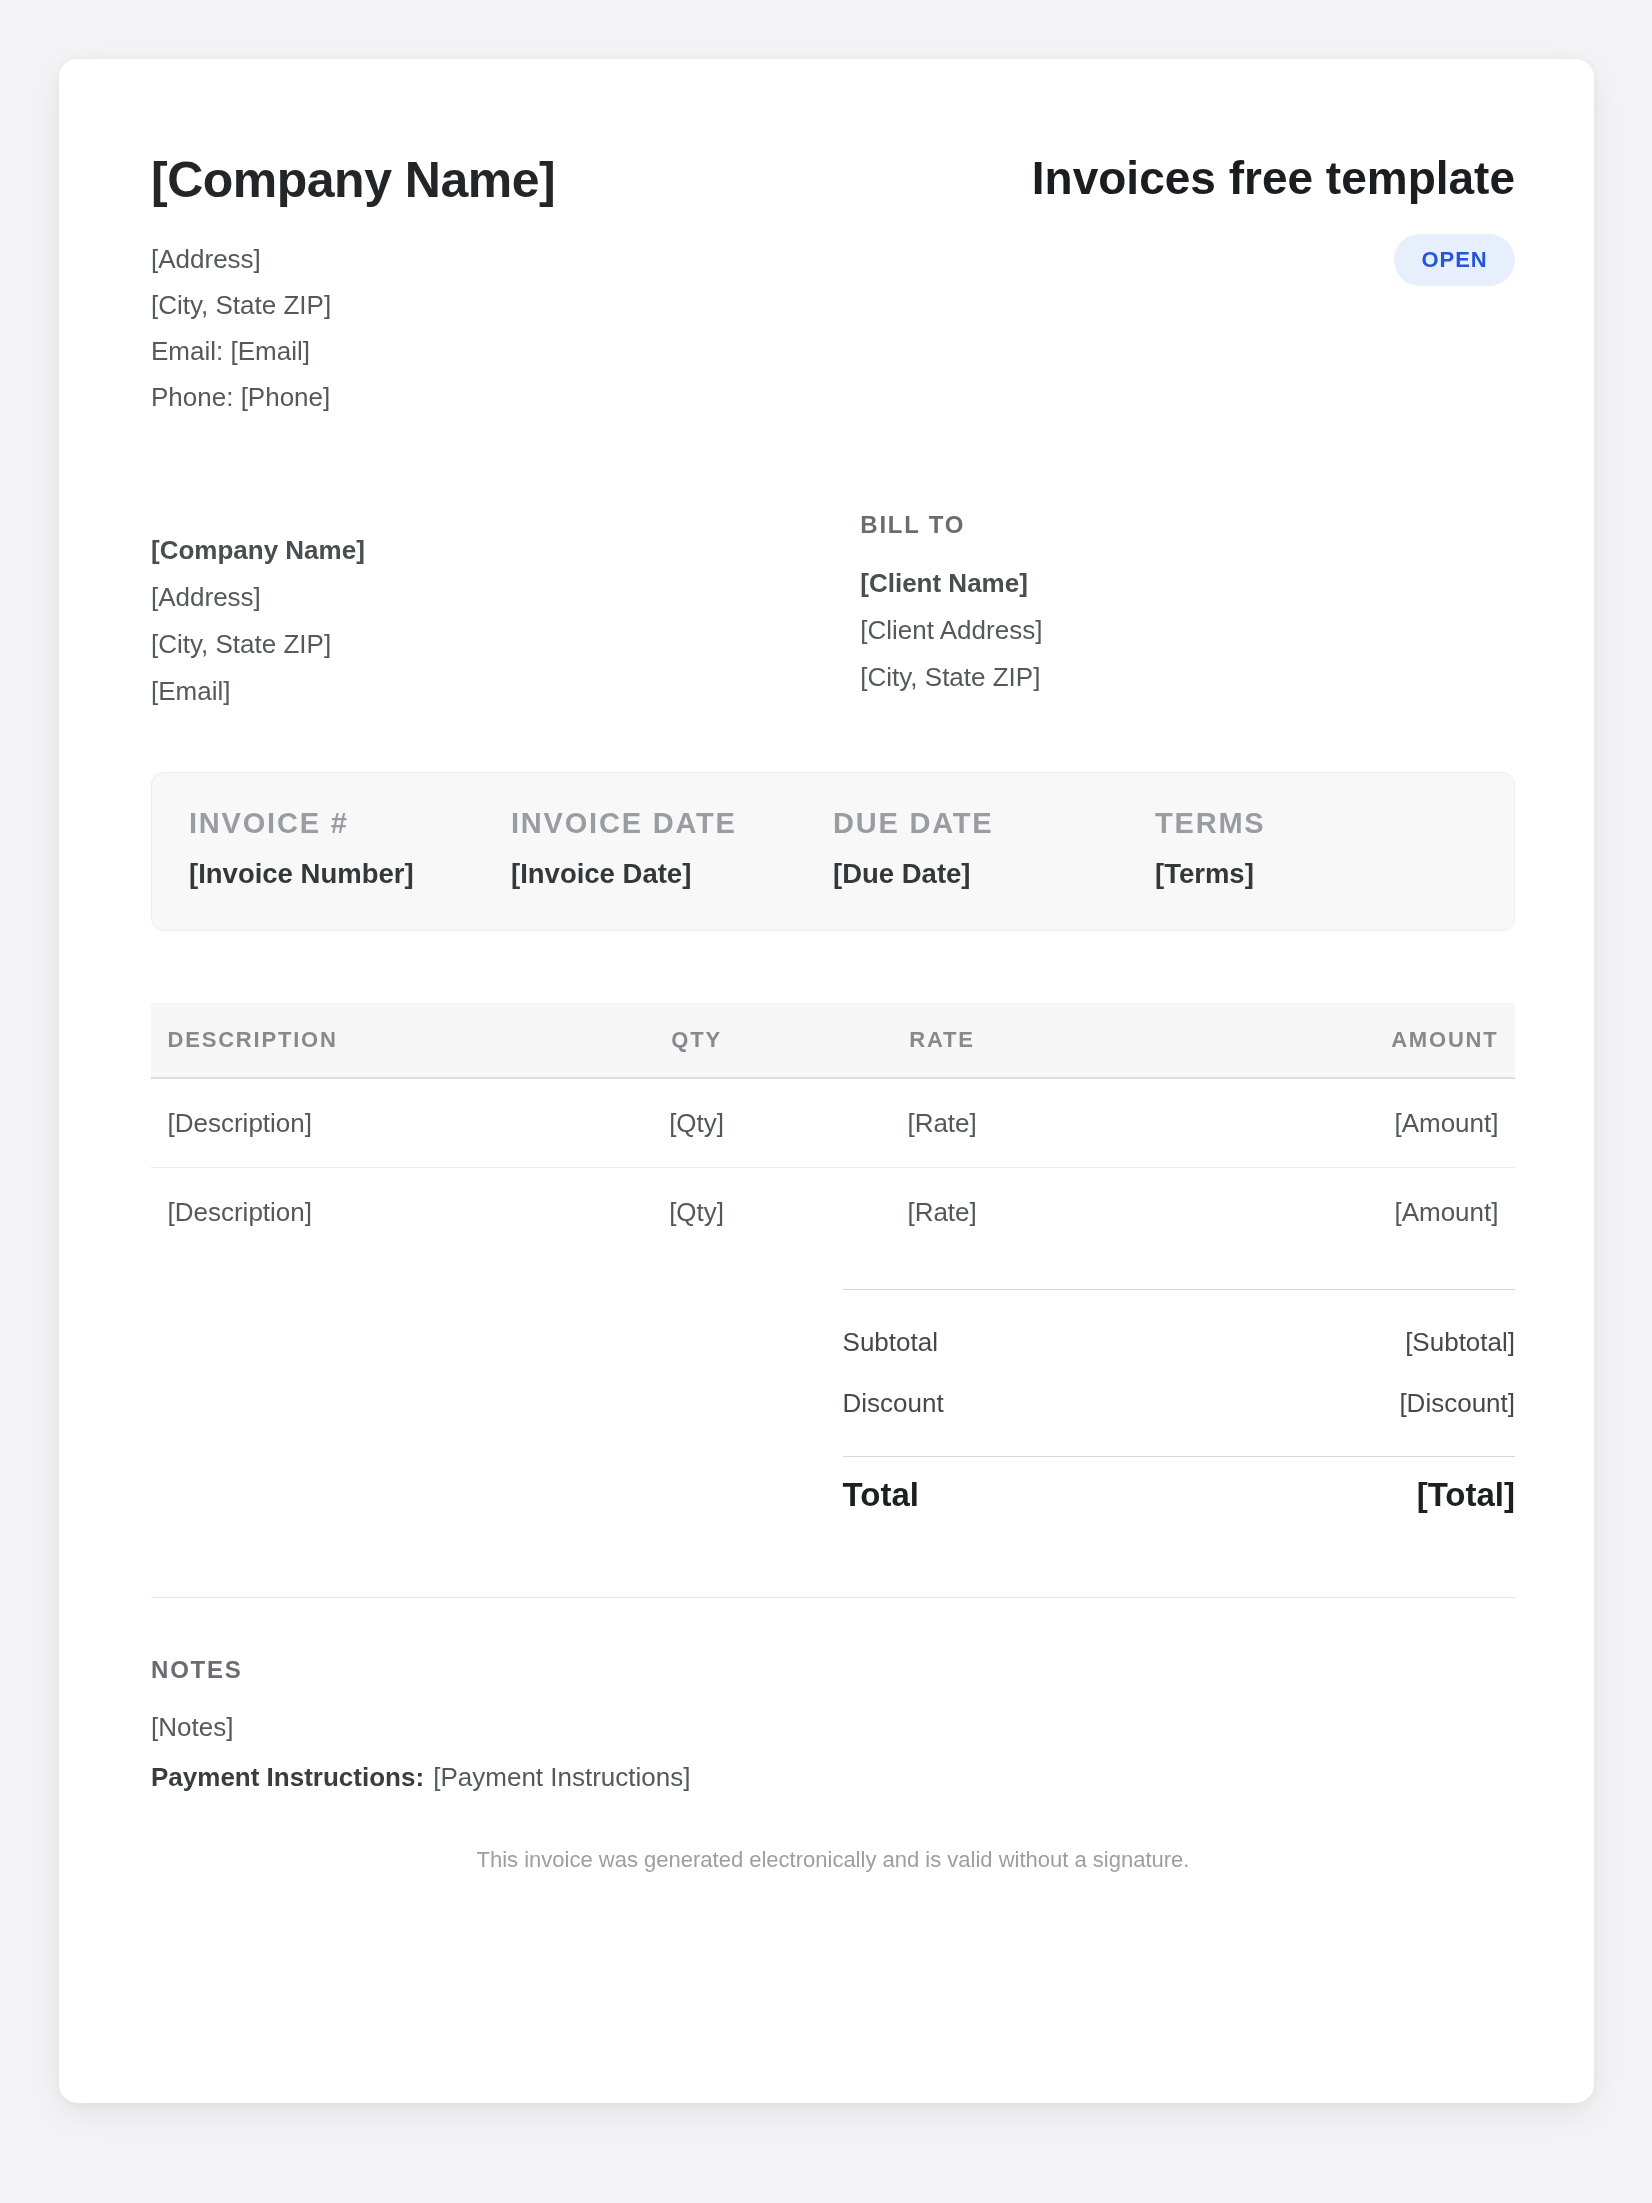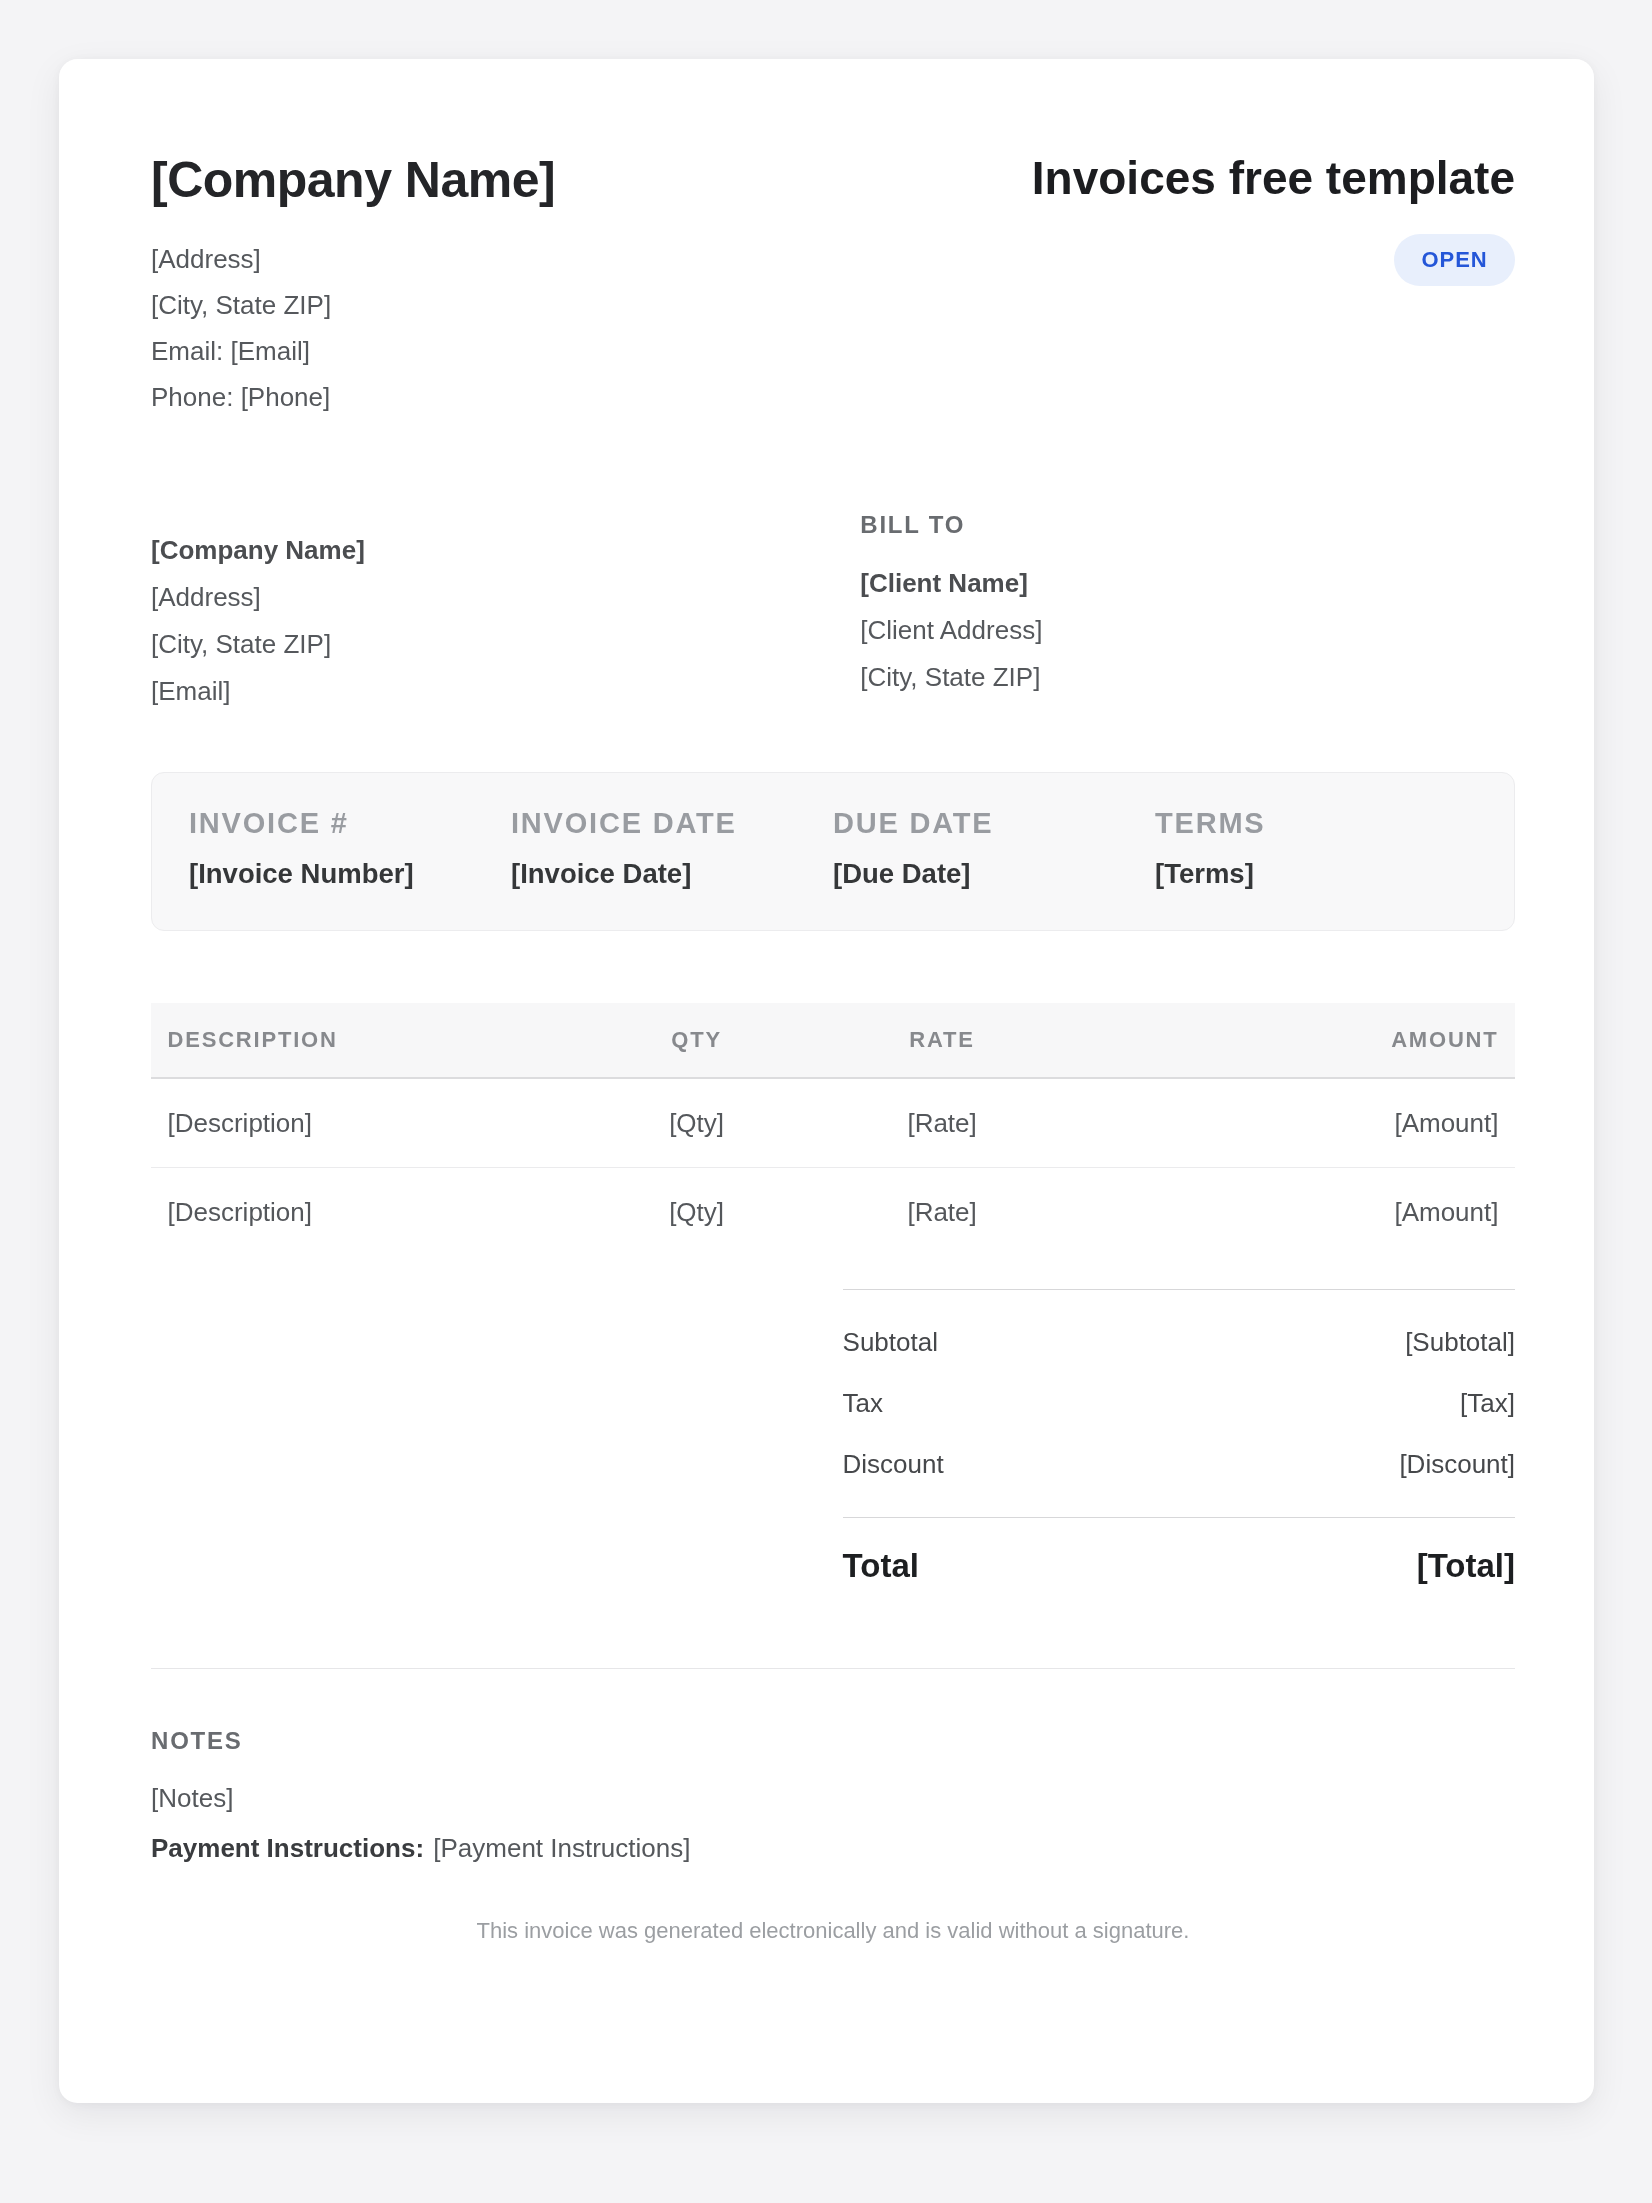--- a/index.html
+++ b/index.html
@@ -111,21 +111,21 @@
     padding: 12px 0;
     font-size: 26px;
     color: #46484b;
     line-height: 37px;
   }
   .total-row {
     display: flex;
     justify-content: space-between;
     margin-top: 22px;
     border-top: 1.8px solid #d7d7d9;
-    padding-top: 27px;
+    padding-top: 17px;
     font-size: 33px;
     font-weight: bold;
     color: #1d1f21;
     line-height: 42px;
   }
   
   .divider-full { border: none; border-top: 0.9px solid #e6e6e8; margin: 81px 0 0 0; }
   .notes { margin-top: 55px; }
   .notes-body { margin-top: 18.4px; font-size: 26px; color: #55585c; line-height: 46px; }
   .payment-line { margin-top: 3.7px; font-size: 26px; line-height: 46px; color: #55585c; }
@@ -217,24 +217,20 @@
       </tr>
     </tbody>
   </table>
 
   <div class="totals">
     <div class="totals-row">
       <span>Subtotal</span>
       <span>[Subtotal]</span>
     </div>
     <div class="totals-row">
-      <span>Tax</span>
-      <span>[Tax]</span>
-    </div>
-    <div class="totals-row">
       <span>Discount</span>
       <span>[Discount]</span>
     </div>
     <div class="total-row">
       <span>Total</span>
       <span>[Total]</span>
     </div>
   </div>
 
   <hr class="divider-full">

